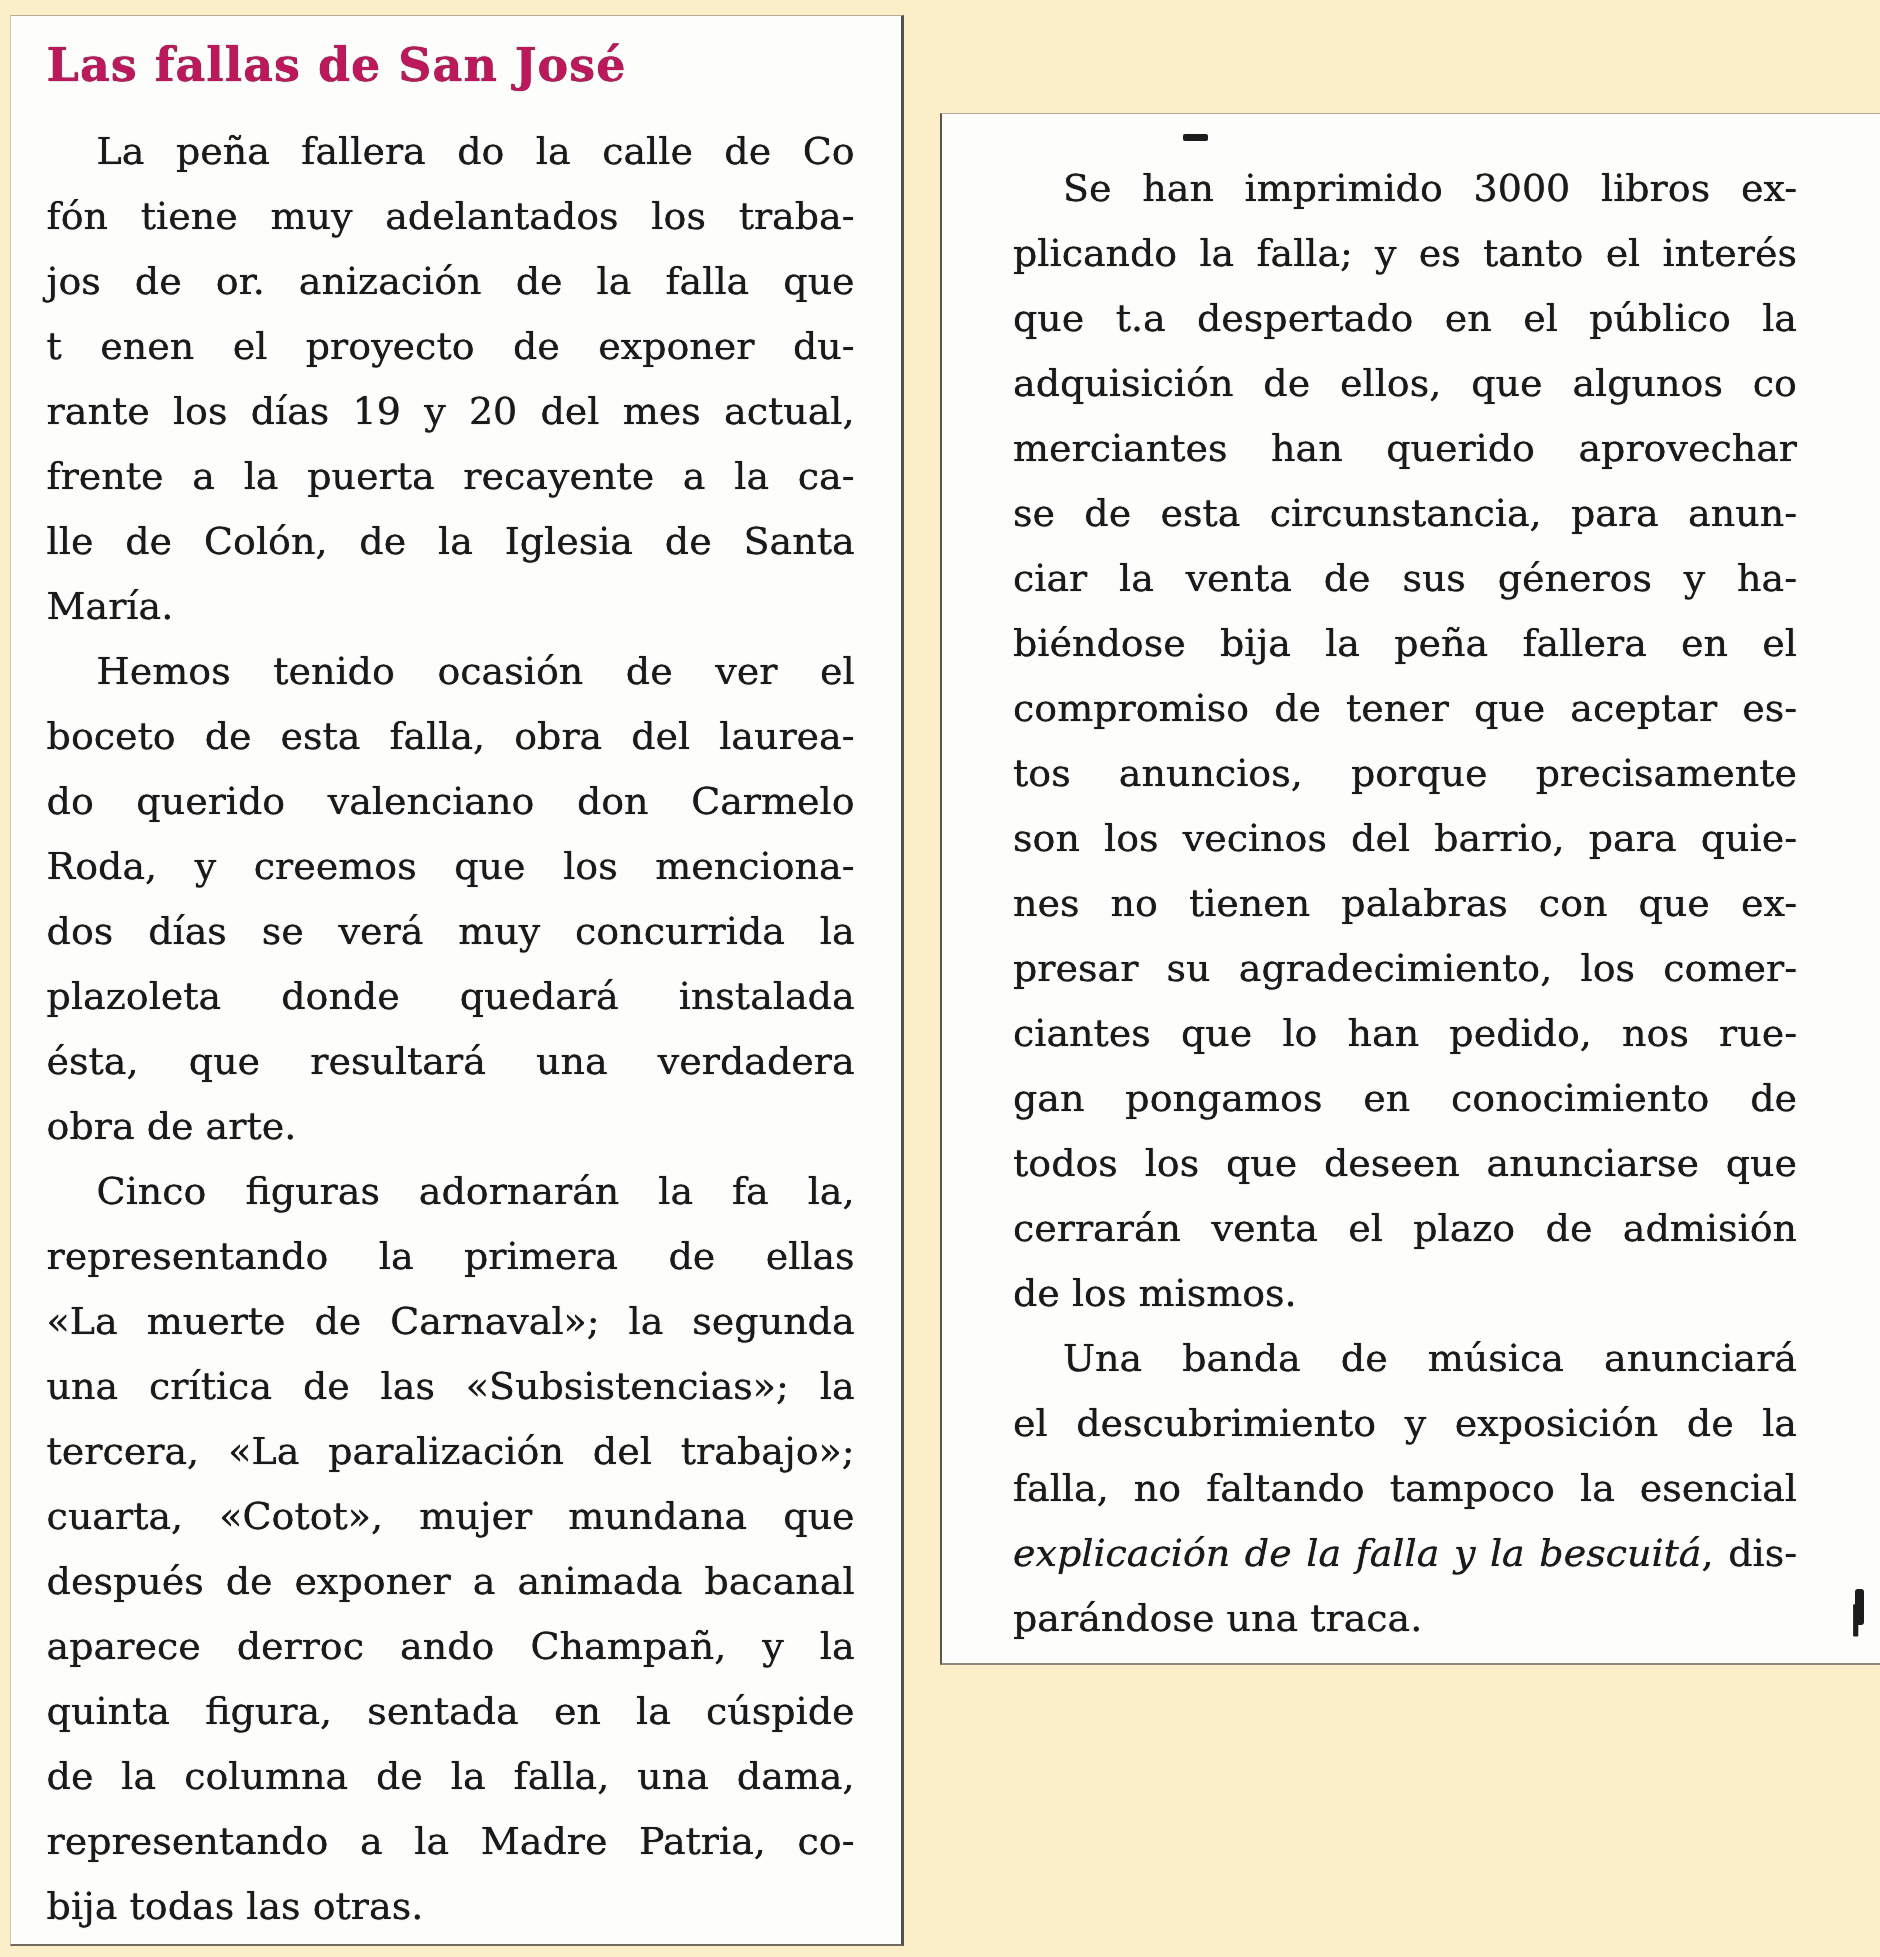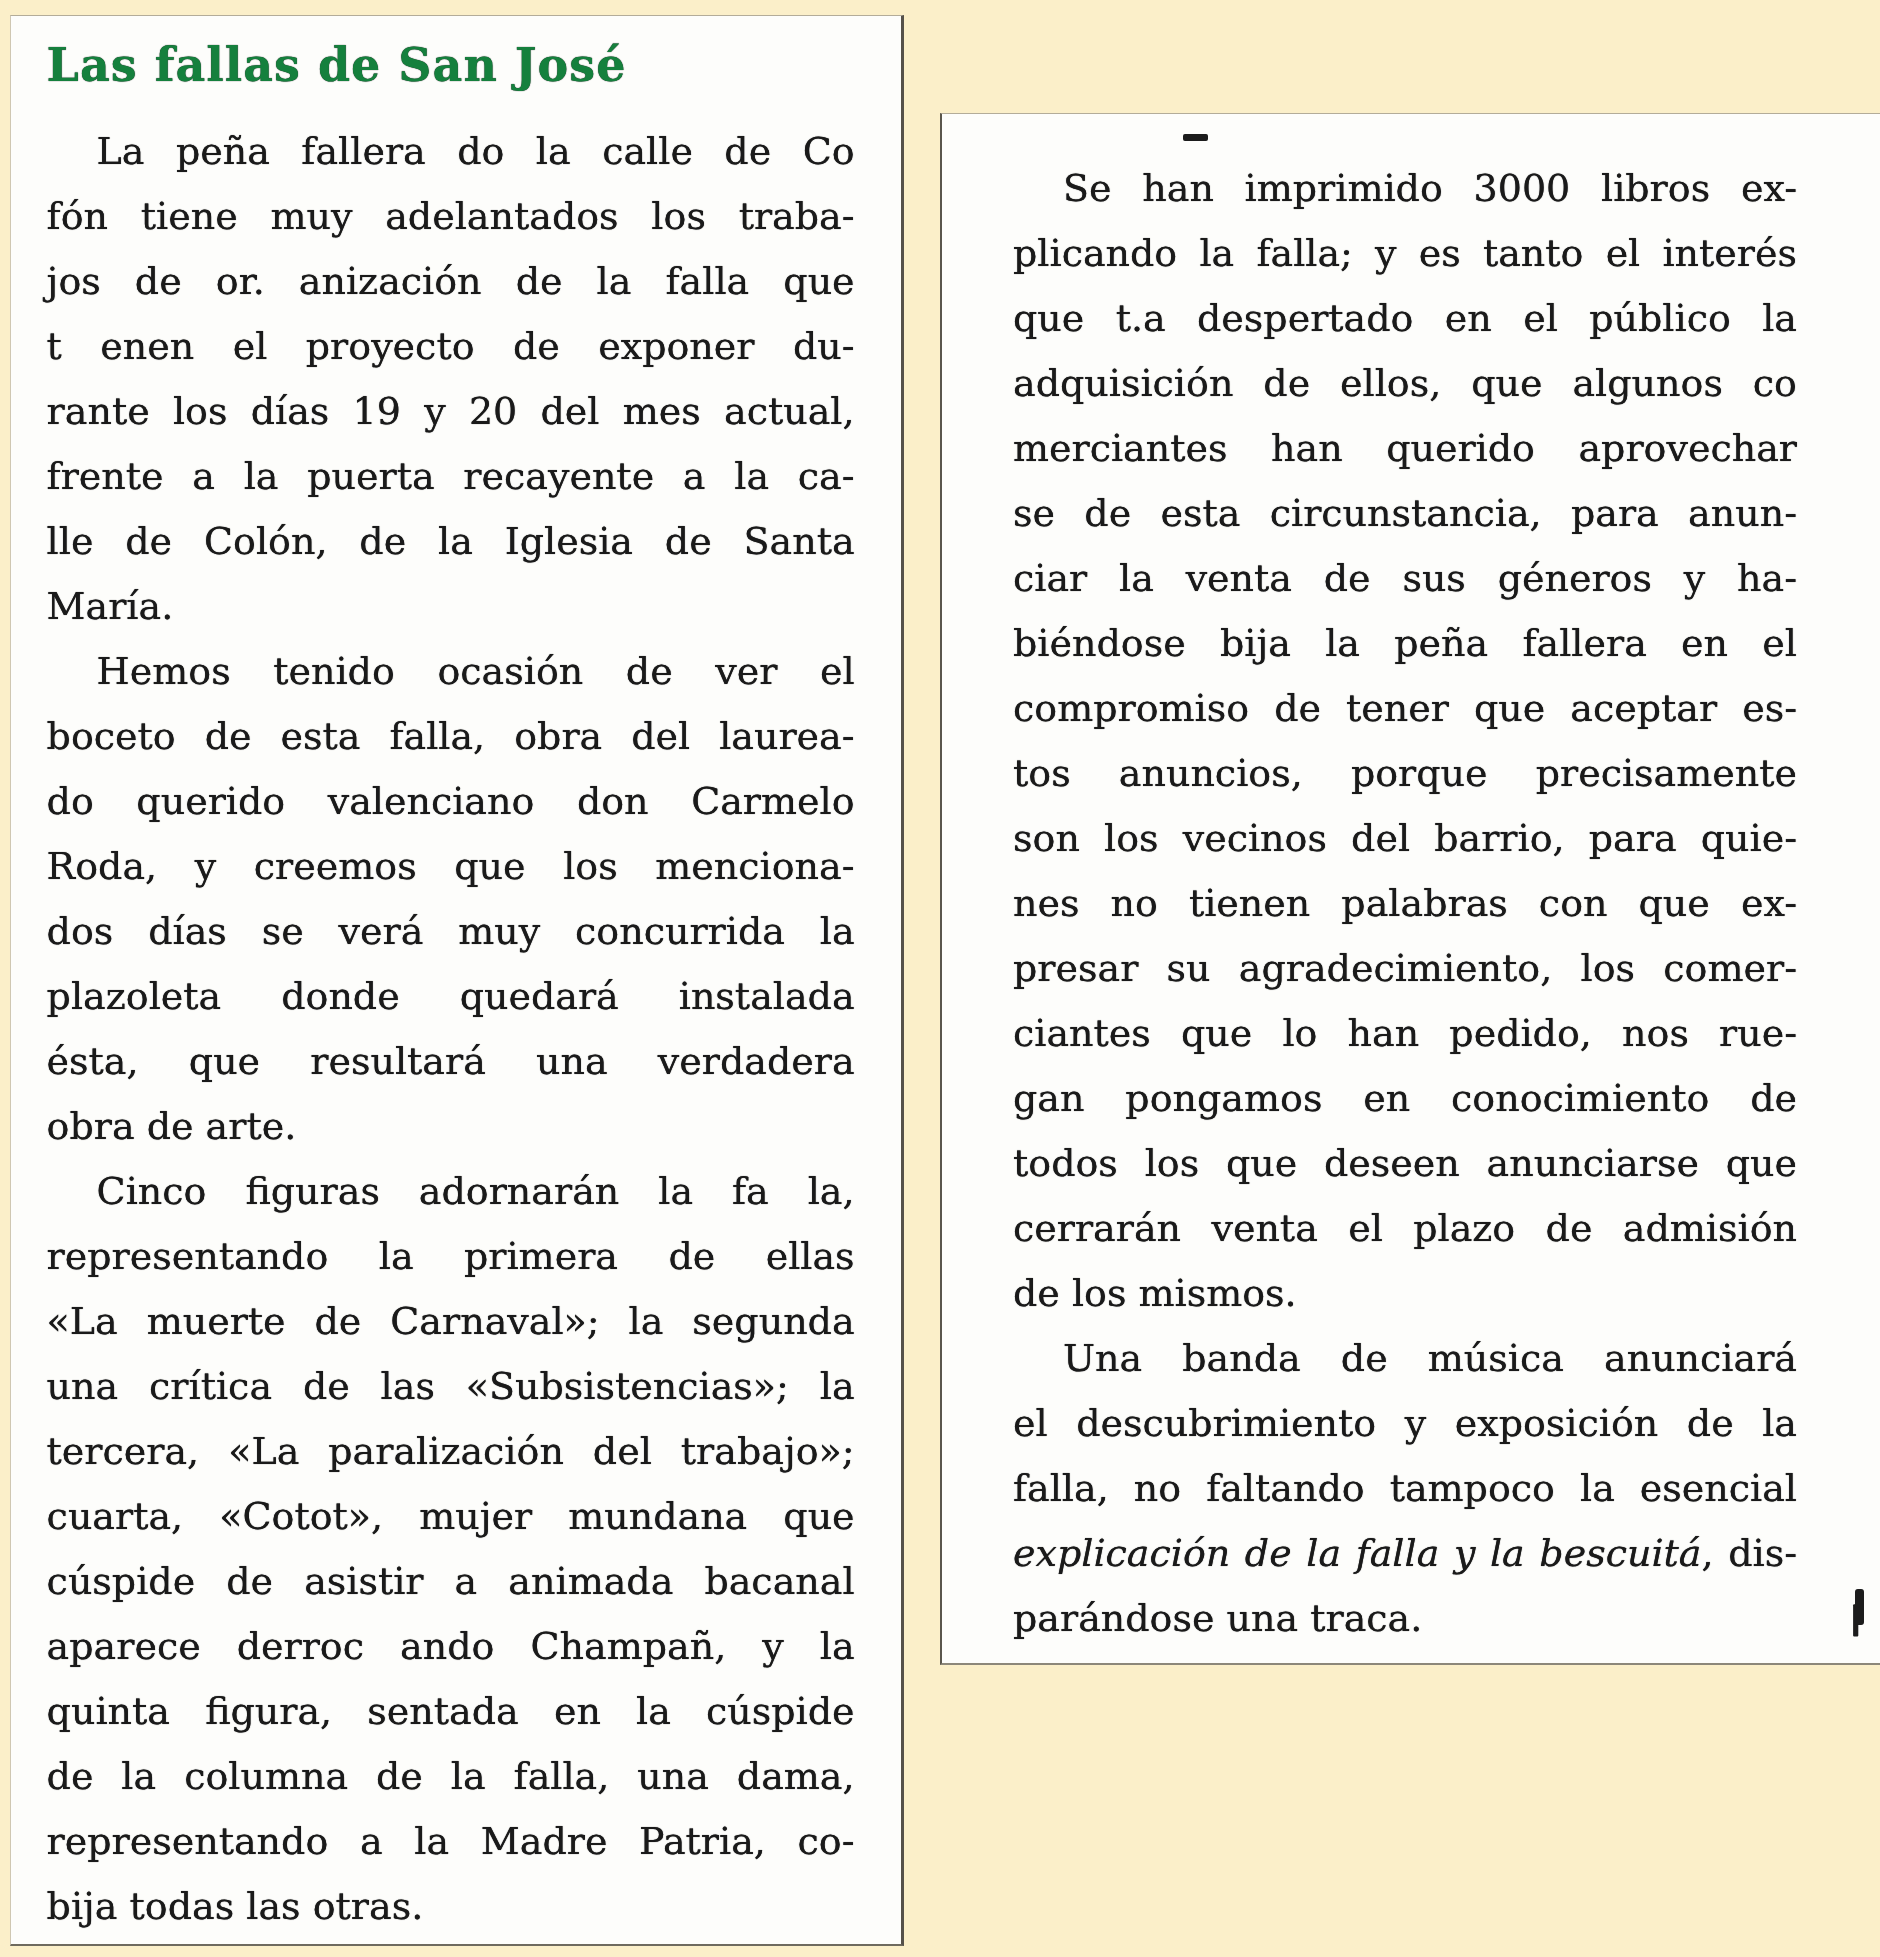--- a/index.html
+++ b/index.html
@@ -37,21 +37,21 @@
     height: 1552px;
     padding: 42px 84px 0 71px;
     border-top: 1.9px solid #b3ac99;
     border-left: 2.9px solid #5a564c;
     border-bottom: 2.9px solid #8c877a;
   }
   .headline {
     font-size: 46px;
     line-height: 57px;
     font-weight: bold;
-    color: #15803d;
+    color: #be185d;
     margin: 0 0 25px 0;
     letter-spacing: 1px;
     text-shadow: 0 0 1px #000;
   }
   .column {
     color: #1a1a1a;
   }
   .line {
     font-size: 38px;
     line-height: 65px;
@@ -117,21 +117,21 @@
         <div class="line">ésta, que resultará una verdadera</div>
         <div class="line last">obra de arte.</div>
       </div>
     <div class="para">
         <div class="line first">Cinco figuras adornarán la fa la,</div>
         <div class="line">representando la primera de ellas</div>
         <div class="line">«La muerte de Carnaval»; la segunda</div>
         <div class="line">una crítica de las «Subsistencias»; la</div>
         <div class="line">tercera, «La paralización del trabajo»;</div>
         <div class="line">cuarta, «Cotot», mujer mundana que</div>
-        <div class="line">cúspide de asistir a animada bacanal</div>
+        <div class="line">después de exponer a animada bacanal</div>
         <div class="line">aparece derroc ando Champañ, y la</div>
         <div class="line">quinta figura, sentada en la cúspide</div>
         <div class="line">de la columna de la falla, una dama,</div>
         <div class="line">representando a la Madre Patria, co-</div>
         <div class="line last">bija todas las otras.</div>
       </div>
   </div>
 </div>
 
 <div class="panel right">

